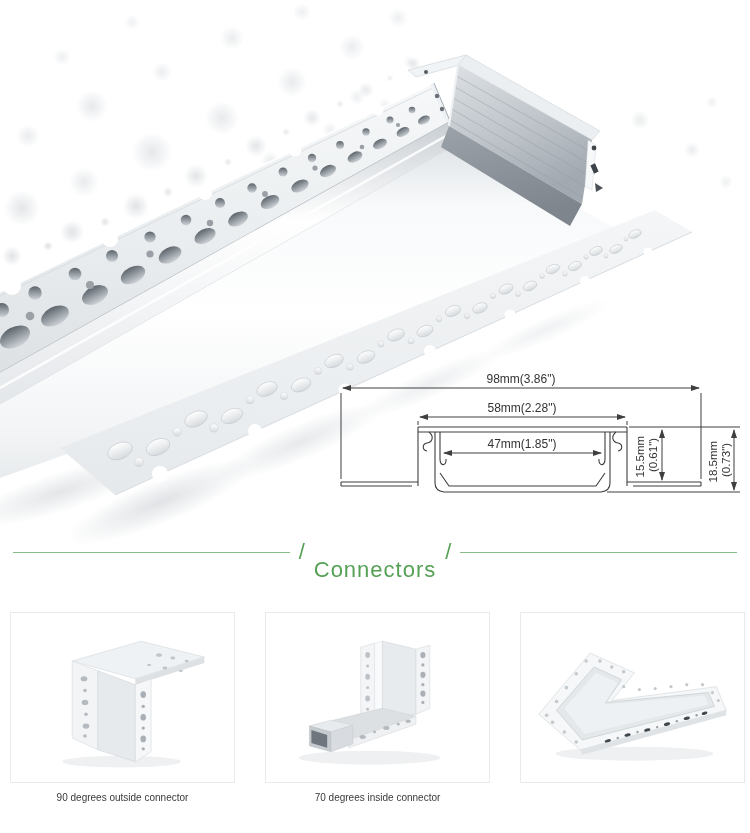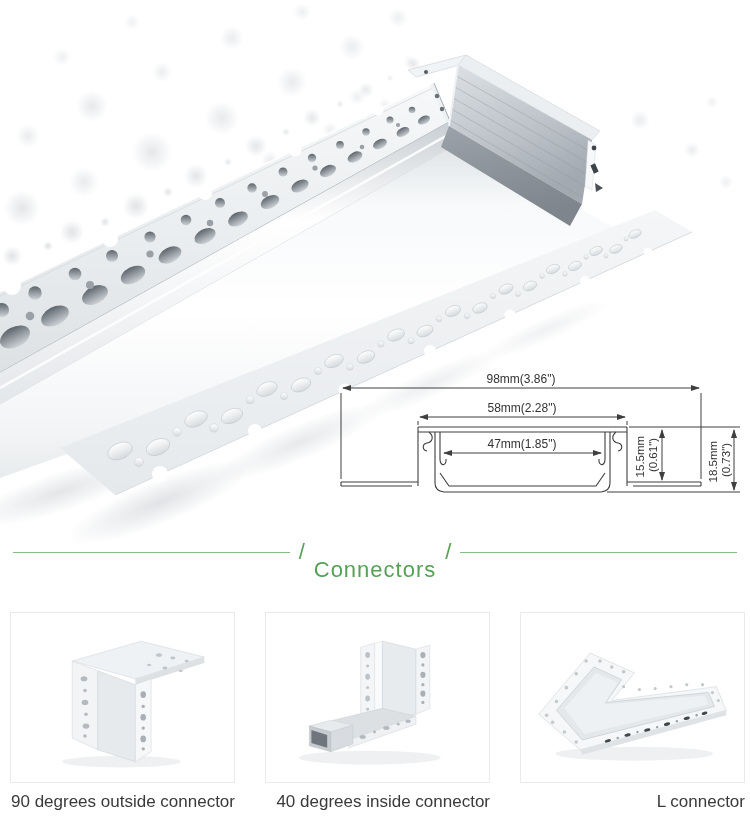--- a/index.html
+++ b/index.html
@@ -8,21 +8,21 @@
   .hero{position:absolute;left:0;top:0;width:750px;height:560px;}
   .diagram{position:absolute;left:330px;top:355px;width:420px;height:185px;}
   .diagram text{fill:#333;font-family:"Liberation Sans",sans-serif;}
   .divider{position:absolute;left:0;top:538px;width:750px;height:28px;display:flex;align-items:center;padding:0 13px;box-sizing:border-box;}
   .divider .line{flex:1;height:0;border-top:1px solid #86bd86;}
   .divider .slash{color:#56a156;font-size:22px;margin:0 9px;font-weight:400;}
   .divider .title{color:#56a156;font-size:22px;letter-spacing:1px;font-weight:400;margin-top:36px;}
   .card{position:absolute;top:612px;width:225px;height:171px;background:#fff;border:1px solid #e9eaeb;box-sizing:border-box;}
   .card svg{display:block;width:100%;height:100%;}
   .card1{left:10px;} .card2{left:265px;} .card3{left:520px;}
-  .caption{position:absolute;top:792px;width:225px;text-align:right;font-size:17px;color:#3a3a3a;}
+  .caption{position:absolute;top:792px;width:225px;text-align:center;font-size:10px;color:#3a3a3a;}
   .cap1{left:10px;} .cap2{left:265px;} .cap3{left:520px;}
 </style>
 </head>
 <body>
 
 <div class="page">
 
   <svg class="hero" viewBox="0 0 750 560" xmlns="http://www.w3.org/2000/svg">
     <defs>
       <radialGradient id="softSpot" cx="50%" cy="50%" r="50%">
@@ -458,16 +458,15 @@
           <circle cx="138" cy="105" r="1.2"></circle>
         <circle cx="158" cy="99" r="1.2"></circle>
           <circle cx="178" cy="93" r="1.2"></circle>
       </g>
 
       <polygon points="60,128 208,88 208,93 62,133" fill="#dfe3e6"></polygon>
     </svg>
   </div>
 
   <div class="caption cap1">90 degrees outside connector</div>
-  <div class="caption cap2">40 degrees inside connector</div>
-  <div class="caption cap3">L connector</div>
+  <div class="caption cap2">70 degrees inside connector</div>
 
 </div>
 
 </body></html>

